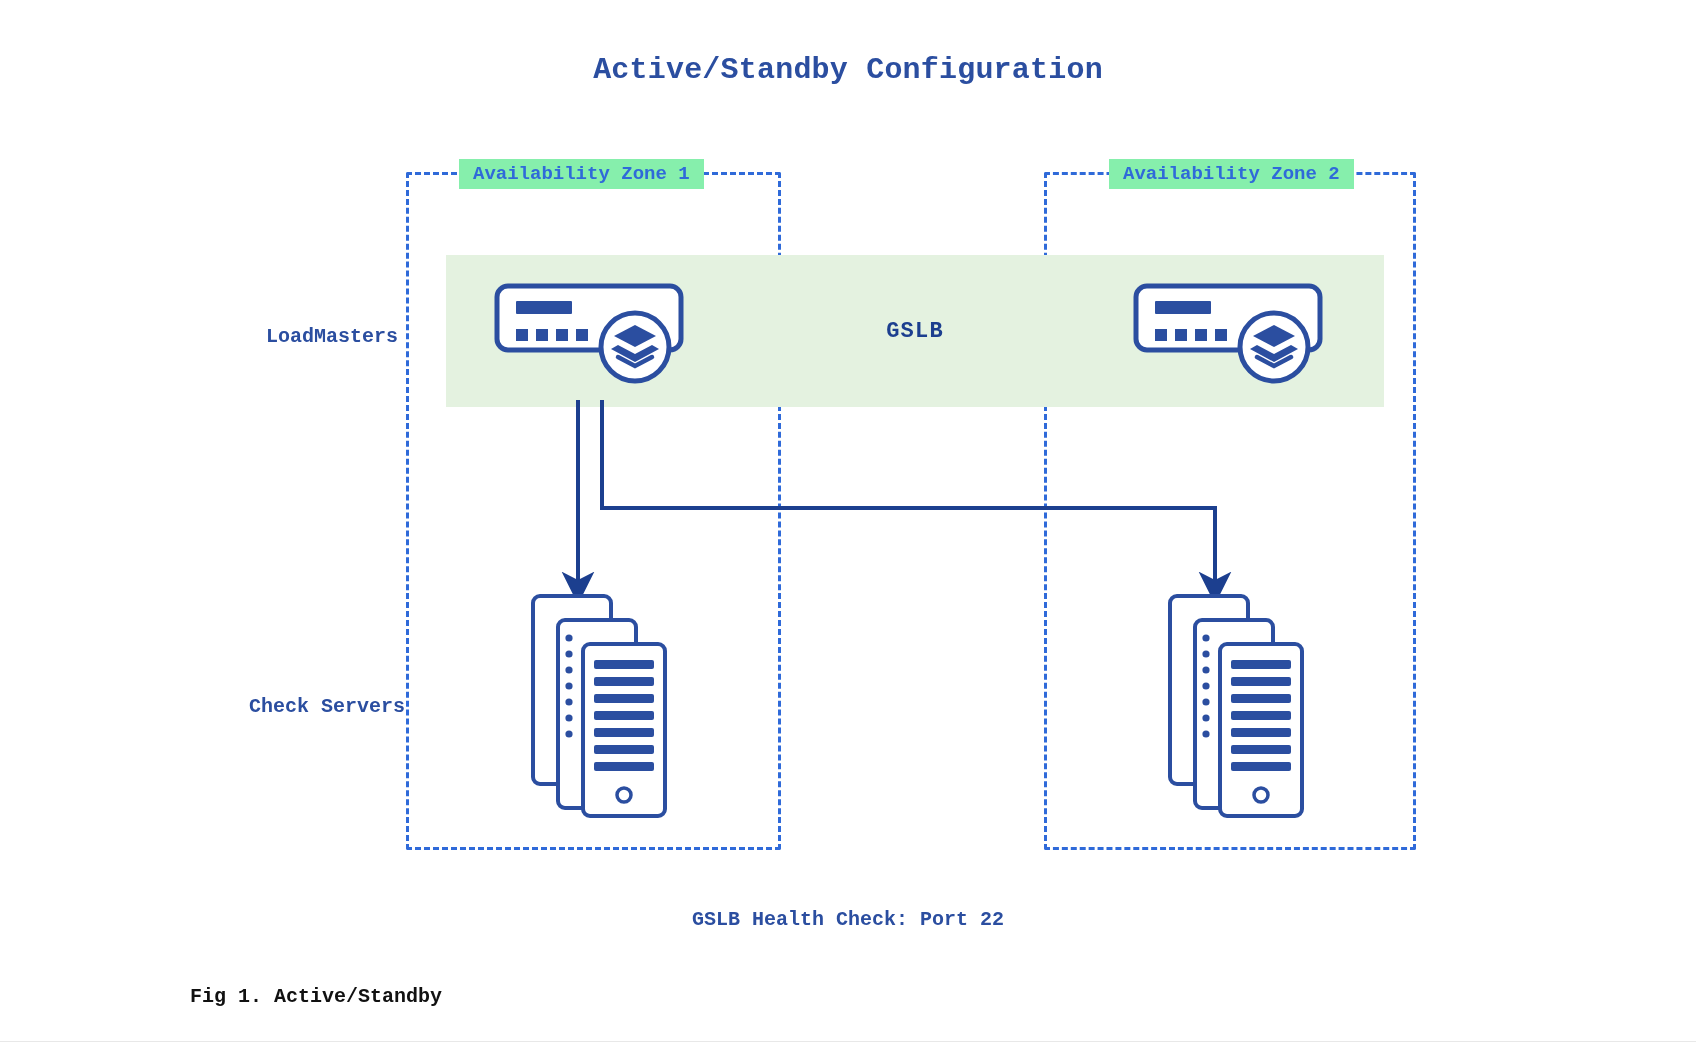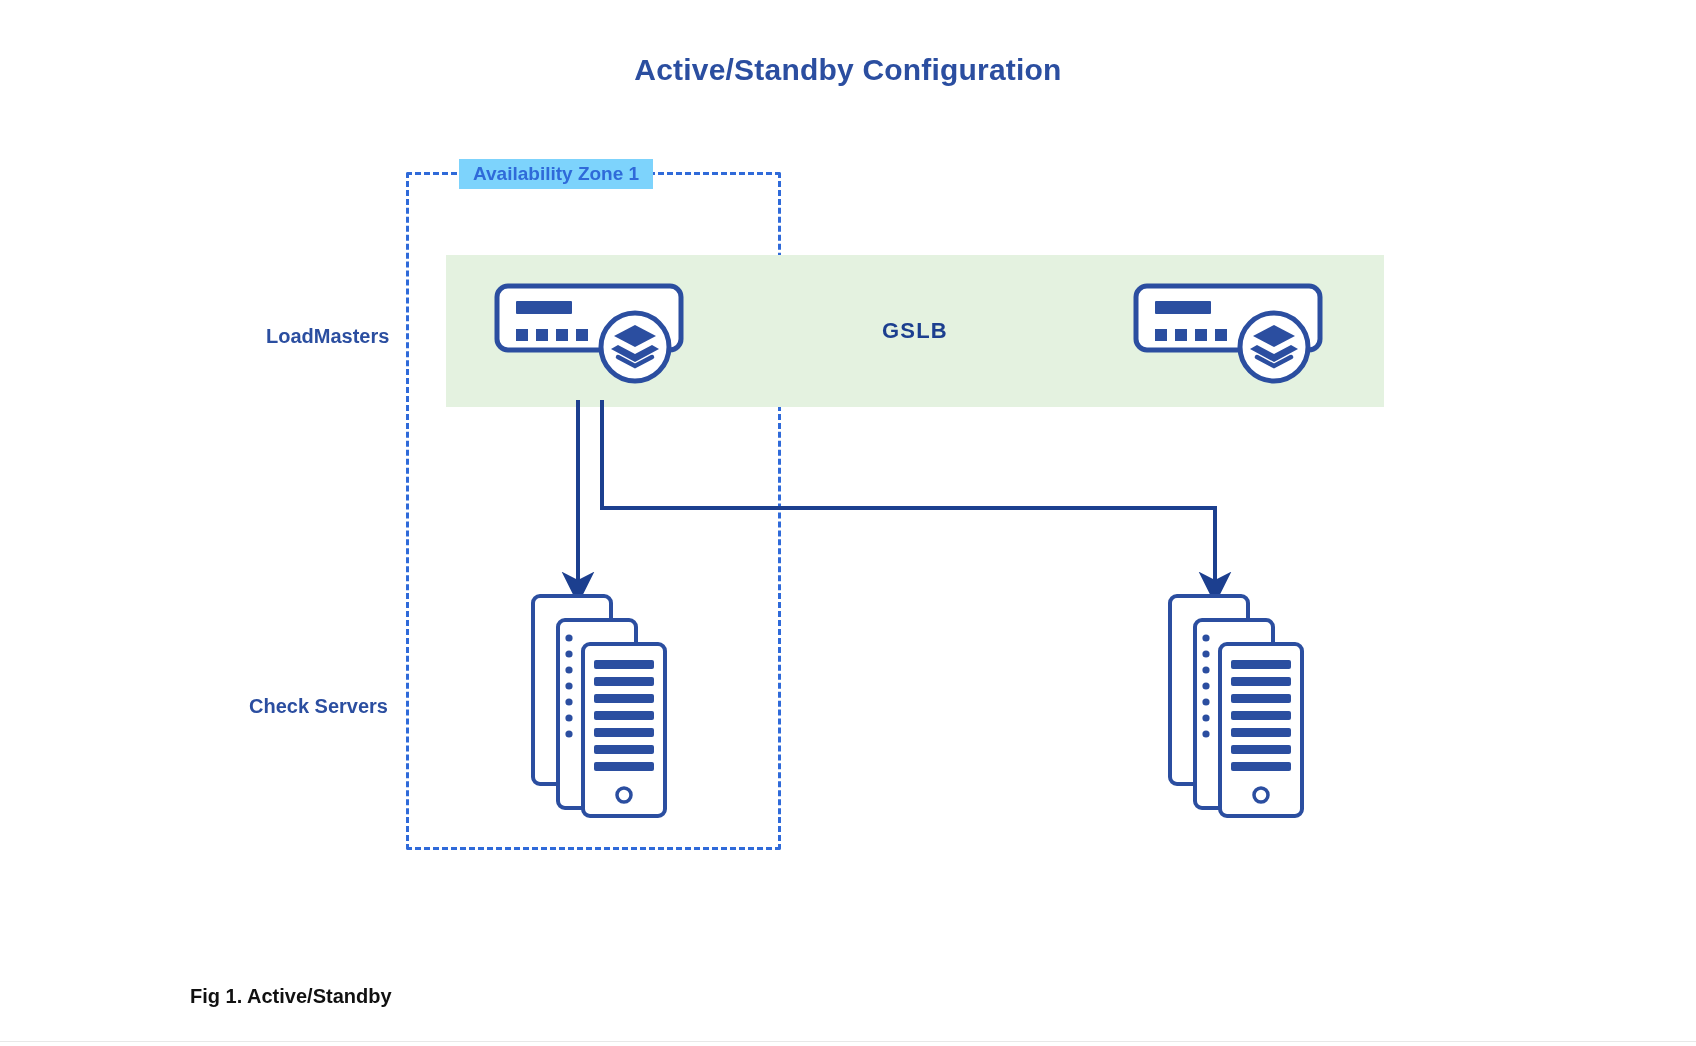--- a/index.html
+++ b/index.html
@@ -1,20 +1,20 @@
 <!DOCTYPE html>
 <html><head>
 <meta charset="utf-8">
 <style>
   html,body{margin:0;padding:0;background:#ffffff;}
   body{
     font-family:"Liberation Sans", sans-serif;
     width:1696px;height:1046px;position:relative;overflow:hidden;
   }
-  .canvas{position:absolute;inset:0;}
+  .canvas{position:absolute;inset:0;font-family:Liberation Mono, monospace;}
 
   
   #diagram-title{
     position:absolute;left:0;top:53px;width:1696px;
     text-align:center;
     font-size:30px;font-weight:bold;letter-spacing:.2px;
     color:#2b4ea0;
   }
 
   
@@ -23,21 +23,21 @@
     border:3px dashed #2f6ad9;
     border-radius:2px;
     box-sizing:border-box;
     background:transparent;
   }
   #zone-1{left:406px;top:172px;width:375px;height:678px;}
   #zone-2{left:1044px;top:172px;width:372px;height:678px;}
 
   .zone-label{
     position:absolute;top:-16px;
-    background:#7dd3fc;
+    background:#86efac;
     padding:0 14px;
     font-size:19px;font-weight:bold;
     color:#2f6ad9;
     white-space:nowrap;
     line-height:30px;
     height:30px;
   }
   #zone-1-label{left:50px;}
   #zone-2-label{left:62px;}
 
@@ -101,20 +101,23 @@
 <body>
 
 <div class="canvas">
 
   <div id="diagram-title">Active/Standby Configuration</div>
 
   <div class="zone" id="zone-1">
     <div class="zone-label" id="zone-1-label">Availability Zone 1</div>
   </div>
 
+  <div class="zone" id="zone-2">
+    <div class="zone-label" id="zone-2-label">Availability Zone 2</div>
+  </div>
 
   <div id="gslb-band">
     <div id="gslb-label">GSLB</div>
   </div>
 
   <div class="row-label" id="label-loadmasters">LoadMasters</div>
   <div class="row-label" id="label-real-servers">Check Servers</div>
 
   <svg id="connectors" viewBox="0 0 1696 1046">
     <defs>
@@ -204,17 +207,18 @@
       <rect x="64" y="85" width="60" height="9" rx="2" fill="#2b4ea0"></rect>
       <rect x="64" y="102" width="60" height="9" rx="2" fill="#2b4ea0"></rect>
       <rect x="64" y="119" width="60" height="9" rx="2" fill="#2b4ea0"></rect>
       <rect x="64" y="136" width="60" height="9" rx="2" fill="#2b4ea0"></rect>
       <rect x="64" y="153" width="60" height="9" rx="2" fill="#2b4ea0"></rect>
       <rect x="64" y="170" width="60" height="9" rx="2" fill="#2b4ea0"></rect>
       <circle cx="94" cy="203" r="7" fill="#ffffff" stroke="#2b4ea0" stroke-width="3.5"></circle>
     </svg>
   </div>
 
+  <div id="health-check">GSLB Health Check: Port 22</div>
 
   <div id="figure-caption">Fig 1. Active/Standby</div>
 
   <div id="page-bottom-rule"></div>
 </div>
 
 </body></html>

